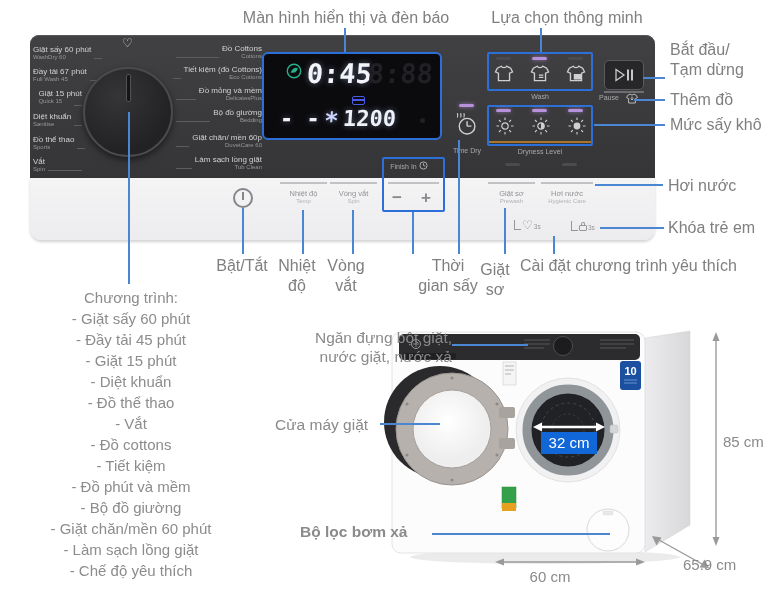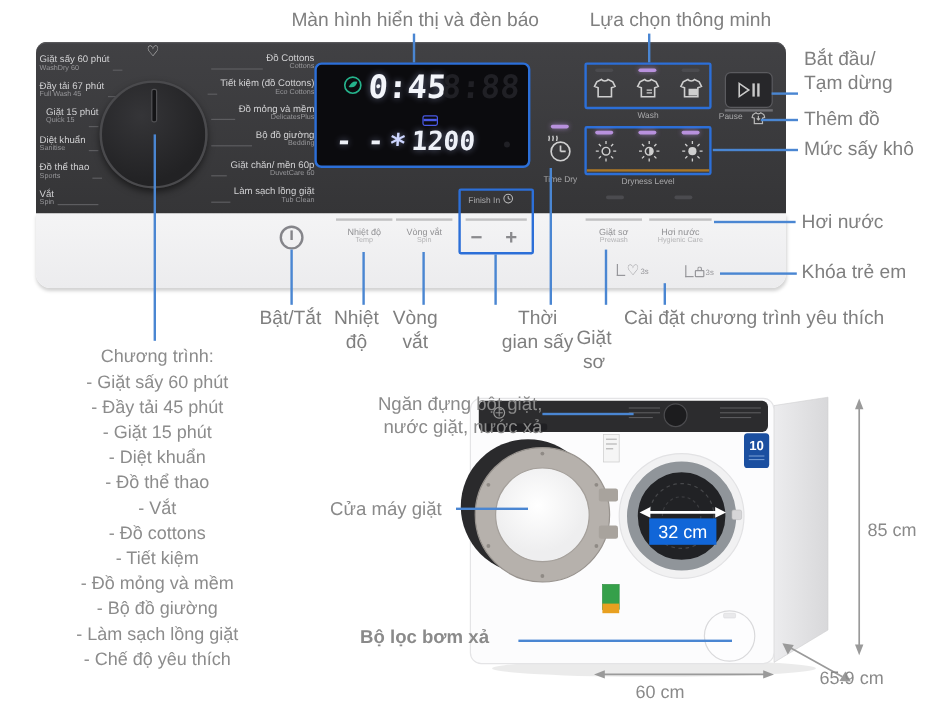--- a/index.html
+++ b/index.html
@@ -322,38 +322,39 @@
       <div>độ</div>
   </div>
   <div class="callout center" style="left:315px;top:256px;width:62px;">
     <div>Vòng</div>
       <div>vắt</div>
   </div>
   <div class="callout center" style="left:408px;top:256px;width:80px;">
     <div>Thời</div>
       <div>gian sấy</div>
   </div>
-  <div class="callout center" style="left:464px;top:273px;width:62px;">
+  <div class="callout center" style="left:464px;top:260px;width:62px;">
     <div>Giặt</div>
       <div>sơ</div>
   </div>
   <div class="callout" style="left:520px;top:256px;width:258px;">Cài đặt chương trình yêu thích</div>
 
   <div class="plist">
     <div>Chương trình:</div>
     <div>- Giặt sấy 60 phút</div>
     <div>- Đầy tải 45 phút</div>
     <div>- Giặt 15 phút</div>
     <div>- Diệt khuẩn</div>
     <div>- Đồ thể thao</div>
     <div>- Vắt</div>
     <div>- Đồ cottons</div>
     <div>- Tiết kiệm</div>
-    <div>- Đồ mỏng và mềm</div>
+    <div>- Đồ phút và mềm</div>
     <div>- Bộ đồ giường</div>
+    <div>- Giặt chăn/mền 60 phút</div>
     <div>- Làm sạch lồng giặt</div>
     <div>- Chế độ yêu thích</div>
   </div>
 
   <svg class="abs" style="left:360px;top:318px;" width="420" height="275" viewBox="360 318 420 275">
     <defs>
       <radialGradient id="glass" cx="45%" cy="40%">
           <stop offset="0%" stop-color="#ffffff"></stop>
           <stop offset="100%" stop-color="#eeeeef"></stop>
         </radialGradient>

